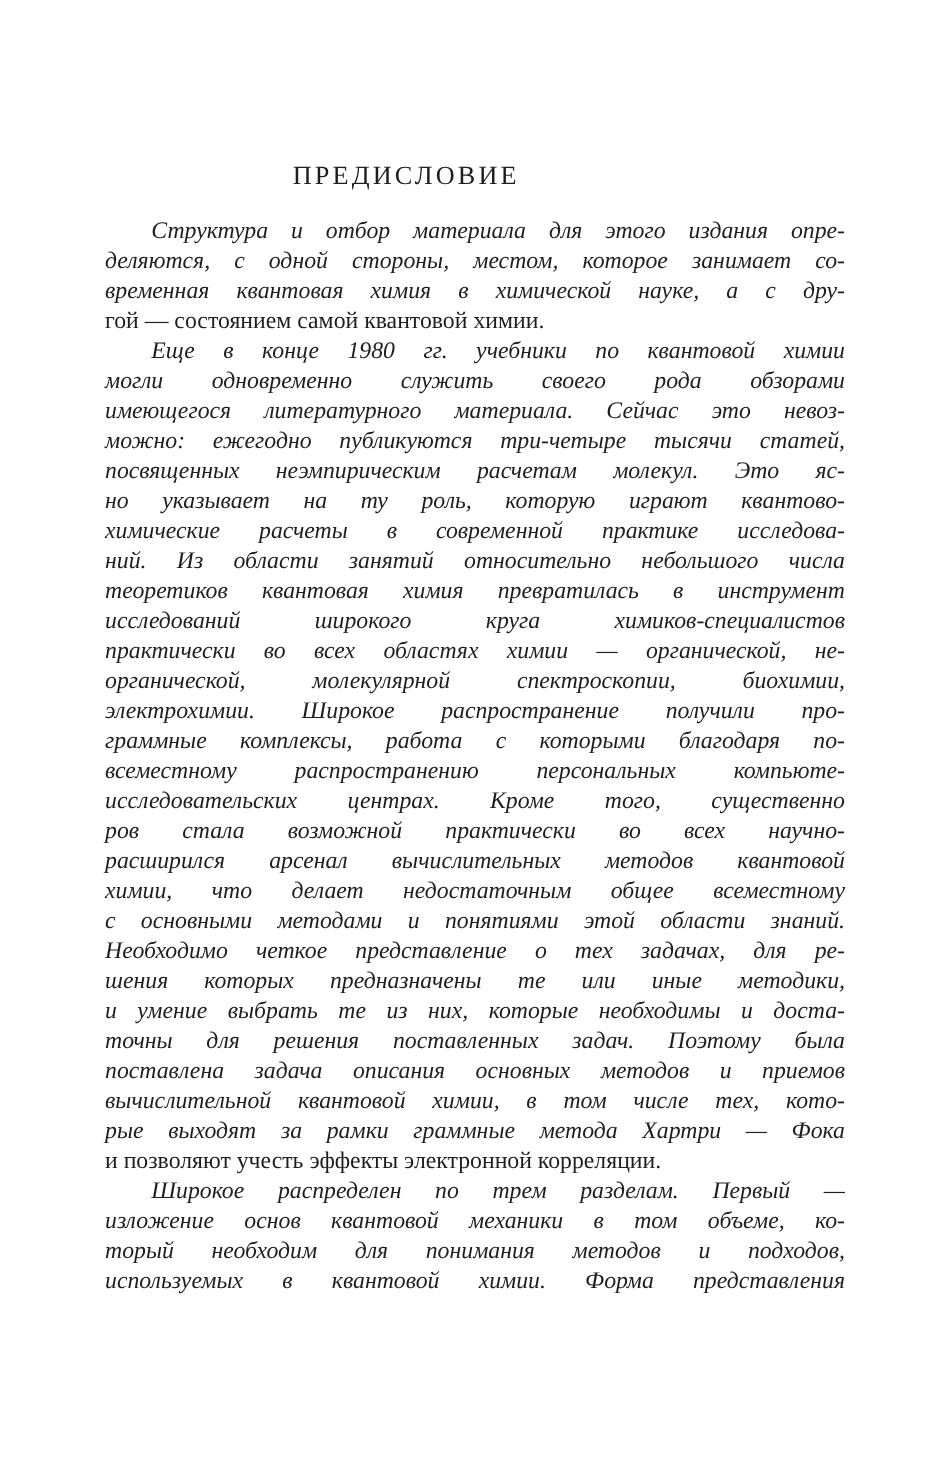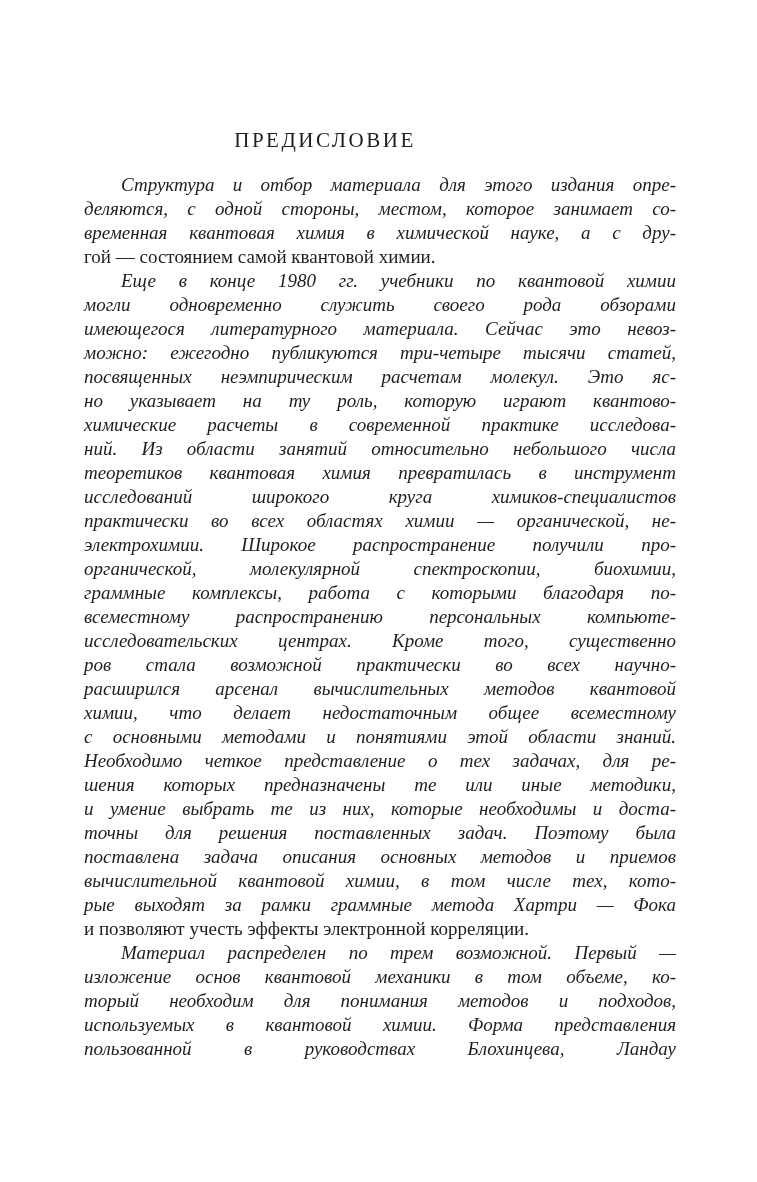--- a/index.html
+++ b/index.html
@@ -68,39 +68,38 @@
         <div class="line justify">могли одновременно служить своего рода обзорами</div>
         <div class="line justify">имеющегося литературного материала. Сейчас это невоз-</div>
         <div class="line justify">можно: ежегодно публикуются три-четыре тысячи статей,</div>
         <div class="line justify">посвященных неэмпирическим расчетам молекул. Это яс-</div>
         <div class="line justify">но указывает на ту роль, которую играют квантово-</div>
         <div class="line justify">химические расчеты в современной практике исследова-</div>
         <div class="line justify">ний. Из области занятий относительно небольшого числа</div>
         <div class="line justify">теоретиков квантовая химия превратилась в инструмент</div>
         <div class="line justify">исследований широкого круга химиков-специалистов</div>
         <div class="line justify">практически во всех областях химии — органической, не-</div>
+        <div class="line justify">органической, молекулярной спектроскопии, биохимии,</div>
         <div class="line justify">электрохимии. Широкое распространение получили про-</div>
-        <div class="line justify">органической, молекулярной спектроскопии, биохимии,</div>
         <div class="line justify">граммные комплексы, работа с которыми благодаря по-</div>
         <div class="line justify">всеместному распространению персональных компьюте-</div>
         <div class="line justify">исследовательских центрах. Кроме того, существенно</div>
         <div class="line justify">ров стала возможной практически во всех научно-</div>
         <div class="line justify">расширился арсенал вычислительных методов квантовой</div>
         <div class="line justify">химии, что делает недостаточным общее всеместному</div>
         <div class="line justify">с основными методами и понятиями этой области знаний.</div>
         <div class="line justify">Необходимо четкое представление о тех задачах, для ре-</div>
         <div class="line justify">шения которых предназначены те или иные методики,</div>
         <div class="line justify">и умение выбрать те из них, которые необходимы и доста-</div>
         <div class="line justify">точны для решения поставленных задач. Поэтому была</div>
         <div class="line justify">поставлена задача описания основных методов и приемов</div>
         <div class="line justify">вычислительной квантовой химии, в том числе тех, кото-</div>
         <div class="line justify">рые выходят за рамки граммные метода Хартри — Фока</div>
         <div class="line">и позволяют учесть эффекты электронной корреляции.</div>
       </div>
       <div class="paragraph">
-        <div class="line justify first">Материал распределен по трем возможной. Первый —</div>
+        <div class="line justify first">Широкое распределен по трем разделам. Первый —</div>
         <div class="line justify">изложение основ квантовой механики в том объеме, ко-</div>
         <div class="line justify">торый необходим для понимания методов и подходов,</div>
         <div class="line justify">используемых в квантовой химии. Форма представления</div>
-        <div class="line justify">пользованной в руководствах Блохинцева, Ландау</div>
       </div>
     </div>
 </div>
 
 </body></html>

